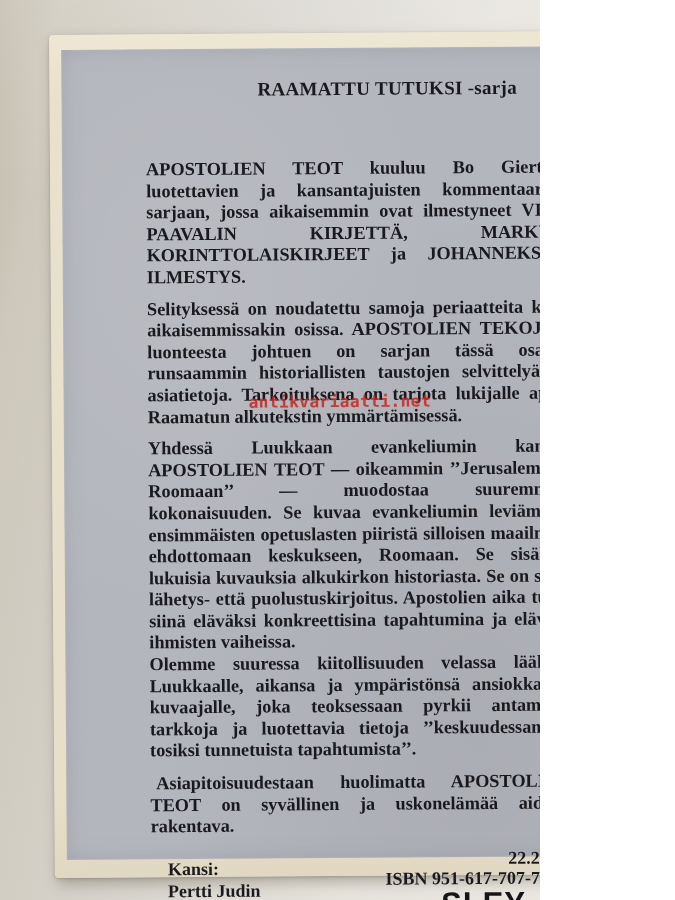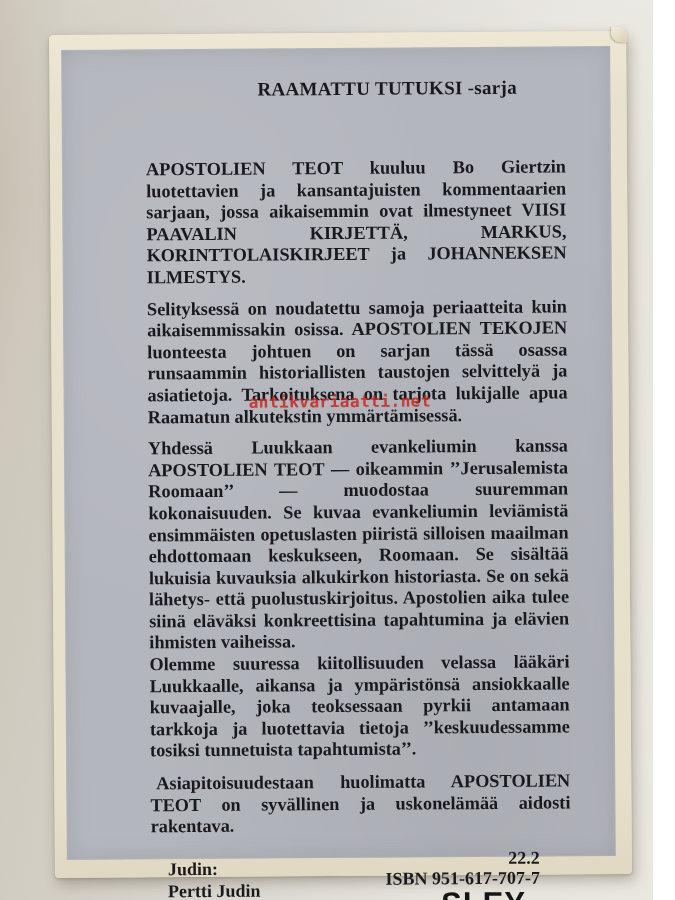--- a/index.html
+++ b/index.html
@@ -1,23 +1,22 @@
 <!DOCTYPE html>
 <html lang="fi"><head>
 <meta charset="utf-8">
 <style>
   html,body { margin:0; padding:0; }
   body { width:675px; height:900px; font-family:"Liberation Serif", serif; }
 
   .scene {
-    position:relative; width:636px; height:900px; overflow:hidden;
+    position:relative; width:540px; height:900px; overflow:hidden;
     background:
       linear-gradient(180deg, rgba(255,255,255,.18) 0%, rgba(255,255,255,0) 22%),
       linear-gradient(100deg, #c1baab 0%, #cdc8bb 9%, #d8d5ce 42%, #e6e3dc 72%, #eae7e0 100%);
-    padding-left: 17px;
   }
 
   .book {
     position:absolute; left:52px; top:33px; width:577px; height:843px;
     transform:rotate(-0.4deg);
     background:
       linear-gradient(180deg, #eee7d4 0%, #e8e1cd 8%, #e6dfca 90%, #e0d8c2 100%);
     border-radius:4px;
     box-shadow: 3px 6px 14px rgba(95,88,70,.40), 0 1px 3px rgba(95,88,70,.30);
   }
@@ -92,21 +91,21 @@
         <h1 class="series-title">RAAMATTU TUTUKSI -sarja</h1>
 
         <p class="para">APOSTOLIEN TEOT kuuluu Bo Giertzin luotettavien ja kansantajuisten kommentaarien sarjaan, jossa aikaisemmin ovat ilmestyneet VIISI PAAVALIN KIRJETTÄ, MARKUS, KORINTTOLAISKIRJEET ja JOHANNEKSEN ILMESTYS.</p>
         <p class="para">Selityksessä on noudatettu samoja periaatteita kuin aikaisemmissakin osissa. APOSTOLIEN TEKOJEN luonteesta johtuen on sarjan tässä osassa runsaammin historiallisten taustojen selvittelyä ja asiatietoja. Tarkoituksena on tarjota lukijalle apua Raamatun alkutekstin ymmärtämisessä.</p>
         <p class="para no-gap">Yhdessä Luukkaan evankeliumin kanssa APOSTOLIEN TEOT — oikeammin ’’Jerusalemista Roomaan’’ — muodostaa suuremman kokonaisuuden. Se kuvaa evankeliumin leviämistä ensimmäisten opetuslasten piiristä silloisen maailman ehdottomaan keskukseen, Roomaan. Se sisältää lukuisia kuvauksia alkukirkon historiasta. Se on sekä lähetys- että puolustuskirjoitus. Apostolien aika tulee siinä eläväksi konkreettisina tapahtumina ja elävien ihmisten vaiheissa.</p>
         <p class="para gap-after">Olemme suuressa kiitollisuuden velassa lääkäri Luukkaalle, aikansa ja ympäristönsä ansiokkaalle kuvaajalle, joka teoksessaan pyrkii antamaan tarkkoja ja luotettavia tietoja ’’keskuudessamme tosiksi tunnetuista tapahtumista’’.</p>
         <p class="para indented">Asiapitoisuudestaan huolimatta APOSTOLIEN TEOT on syvällinen ja uskonelämää aidosti rakentava.</p>
 
         <div class="footer">
           <div class="credit">
-            <div>Judin:</div>
+            <div>Kansi:</div>
             <div>Pertti Judin</div>
           </div>
           <div class="codes">
             <div>22.2</div>
             <div>ISBN 951-617-707-7</div>
           </div>
           <div class="logo">
             <span class="logo-name">SLEY</span>
 
           </div>

